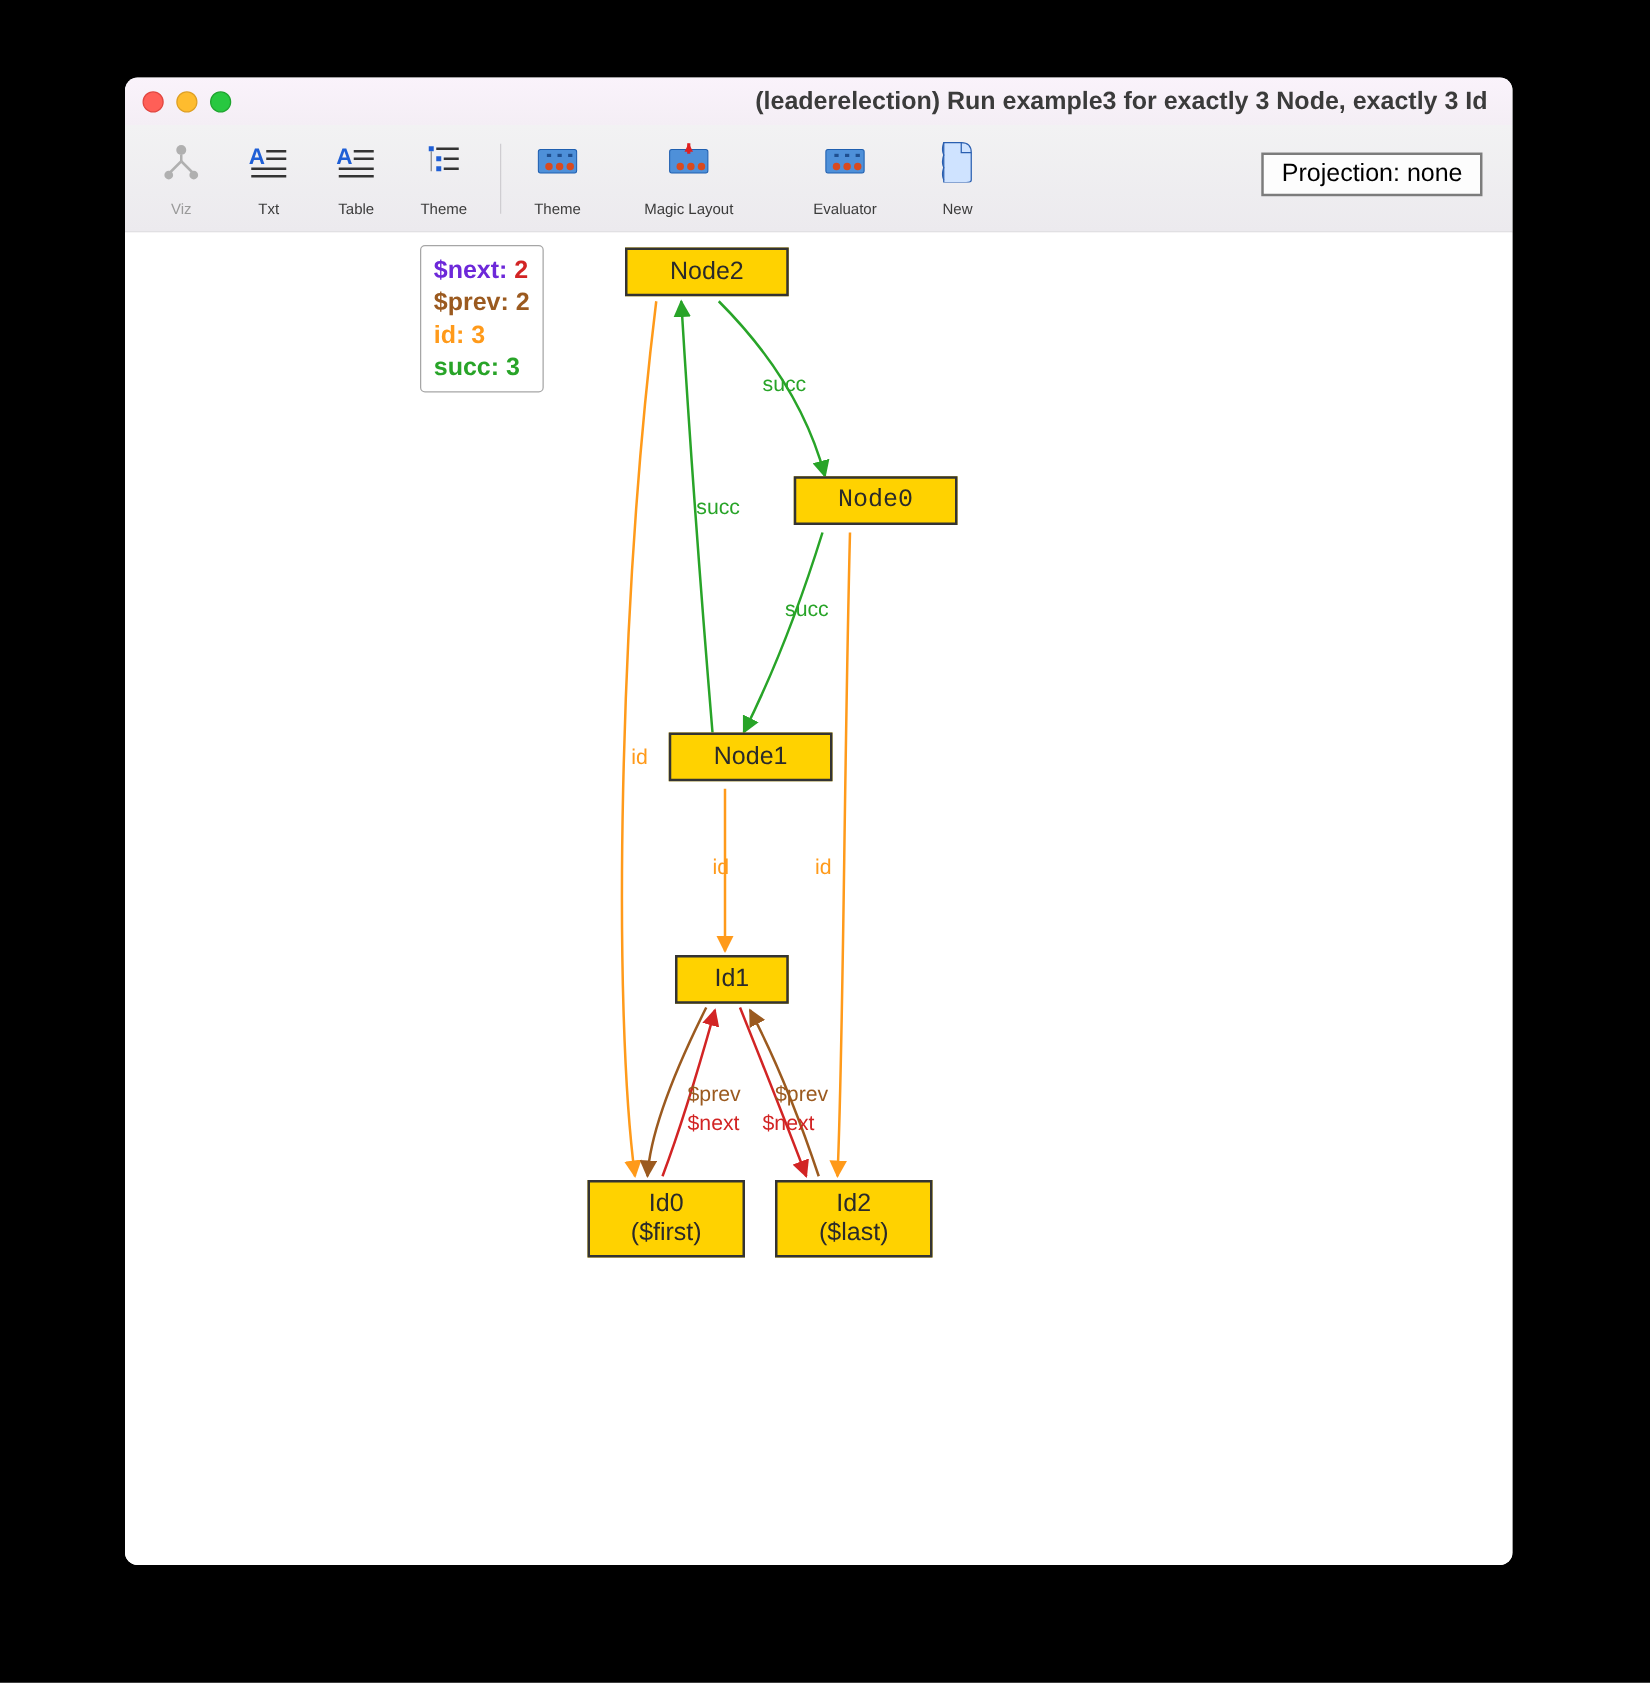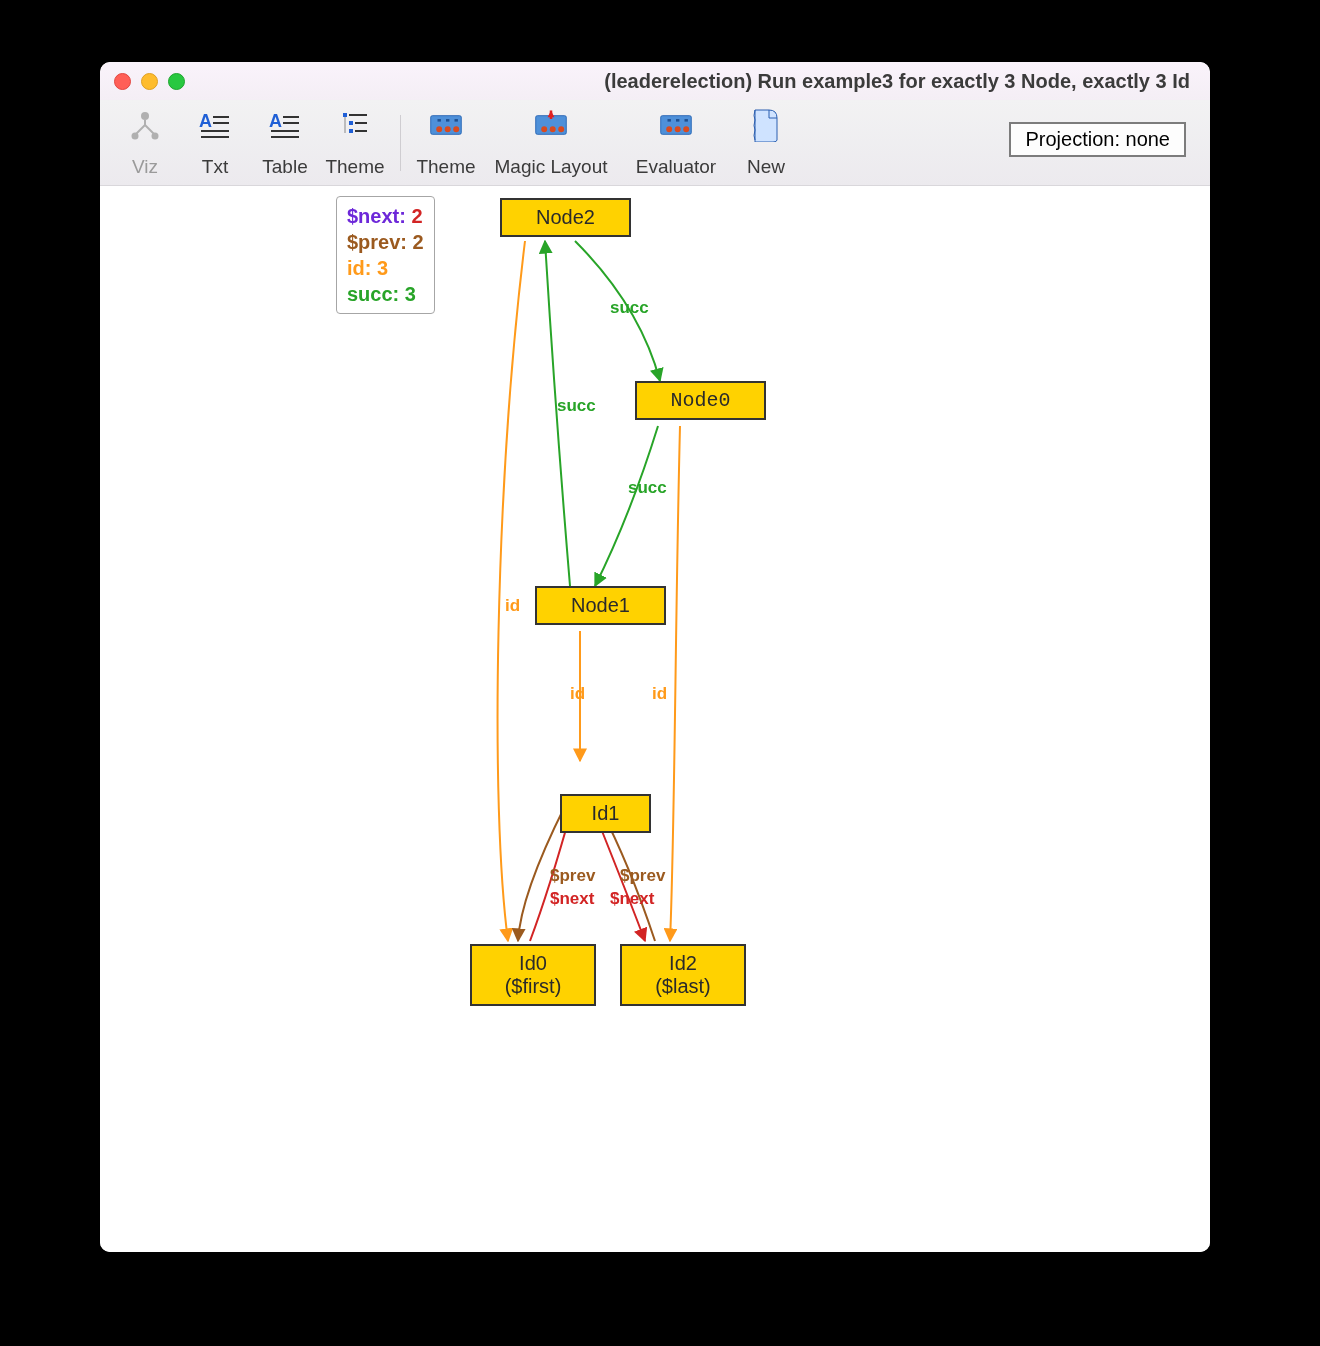--- a/index.html
+++ b/index.html
@@ -73,21 +73,21 @@
   .tb-item.wide { width: 140px; }
   .tb-item.med  { width: 110px; }
   .tb-icon {
     width: 34px;
     height: 34px;
     display: flex;
     align-items: center;
     justify-content: center;
   }
   .tb-label {
-    font-size: 19px;
+    font-size: 12px;
     color: #3b3b3b;
     margin-top: 14px;
   }
   .tb-label.disabled { color: #9a9a9a; }
   .sep {
     width: 1px;
     height: 56px;
     background: #cfcdd1;
     margin: 0 10px;
   }
@@ -128,21 +128,21 @@
     align-items: center;
     justify-content: center;
     color: #2a2a2a;
     padding: 6px 26px;
     line-height: 1.15;
     white-space: nowrap;
   }
   .edge-label {
     position: absolute;
     font-size: 17px;
-    font-weight: 700;
+    font-weight: 400;
     pointer-events: none;
   }
   svg.graph {
     position: absolute;
     left: 0; top: 0;
     width: 100%;
     height: 100%;
     pointer-events: none;
   }
 </style>
@@ -325,21 +325,21 @@
 
     <div class="node-box" style="left:400px; top:12px; width:75px;">
       <span>Node2</span>
     </div>
     <div class="node-box" style="left:535px; top:195px; width:75px;font-family:Liberation Mono, monospace;">
       <span>Node0</span>
     </div>
     <div class="node-box" style="left:435px; top:400px; width:75px;">
       <span>Node1</span>
     </div>
-    <div class="node-box" style="left:460px; top:578px; width:35px;margin-top:30px;">
+    <div class="node-box" style="left:440px; top:578px; width:35px;">
       <span>Id1</span>
     </div>
     <div class="node-box" style="left:370px; top:758px; width:70px;">
       <span>Id0</span>
       <span>($first)</span>
     </div>
     <div class="node-box" style="left:520px; top:758px; width:70px;">
       <span>Id2</span>
       <span>($last)</span>
     </div>

